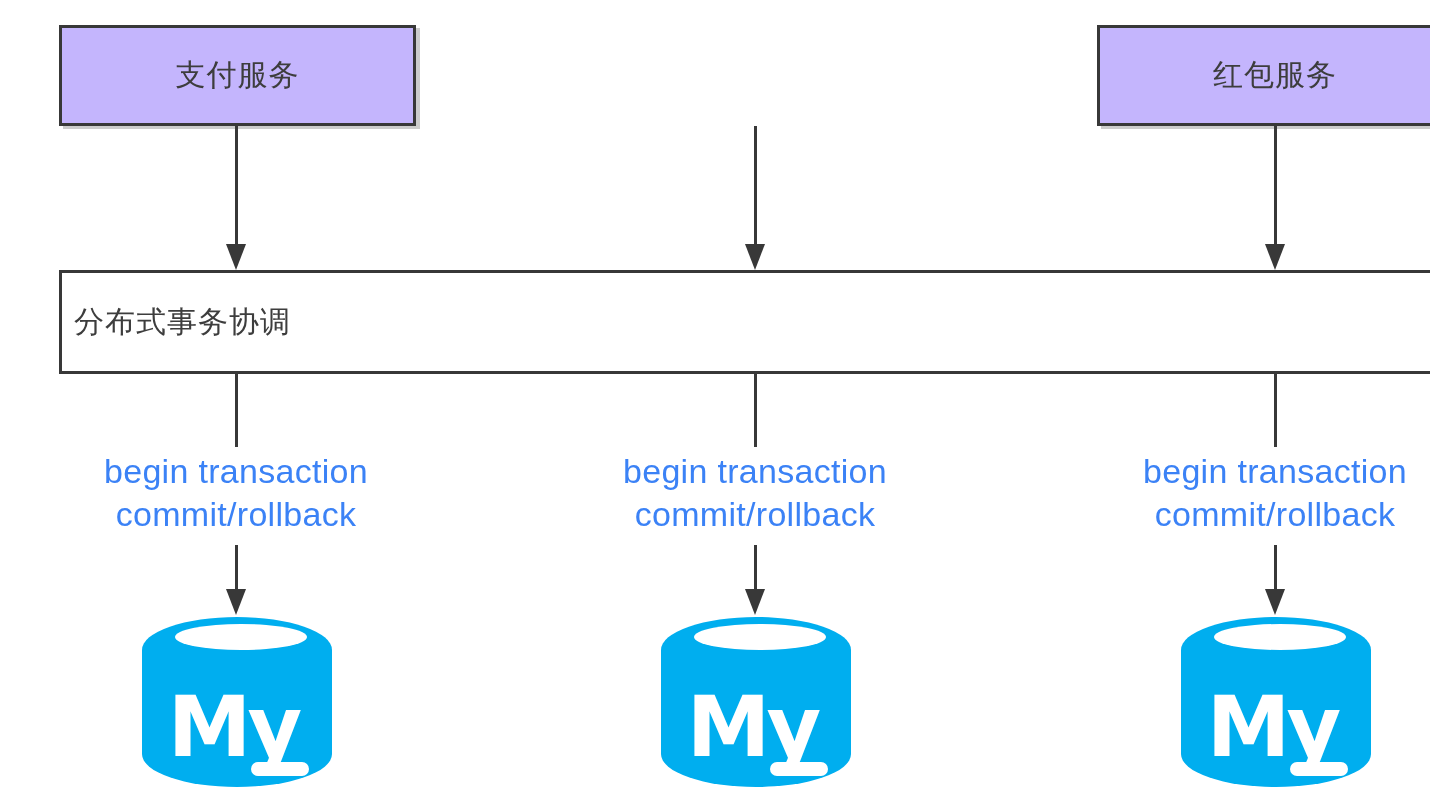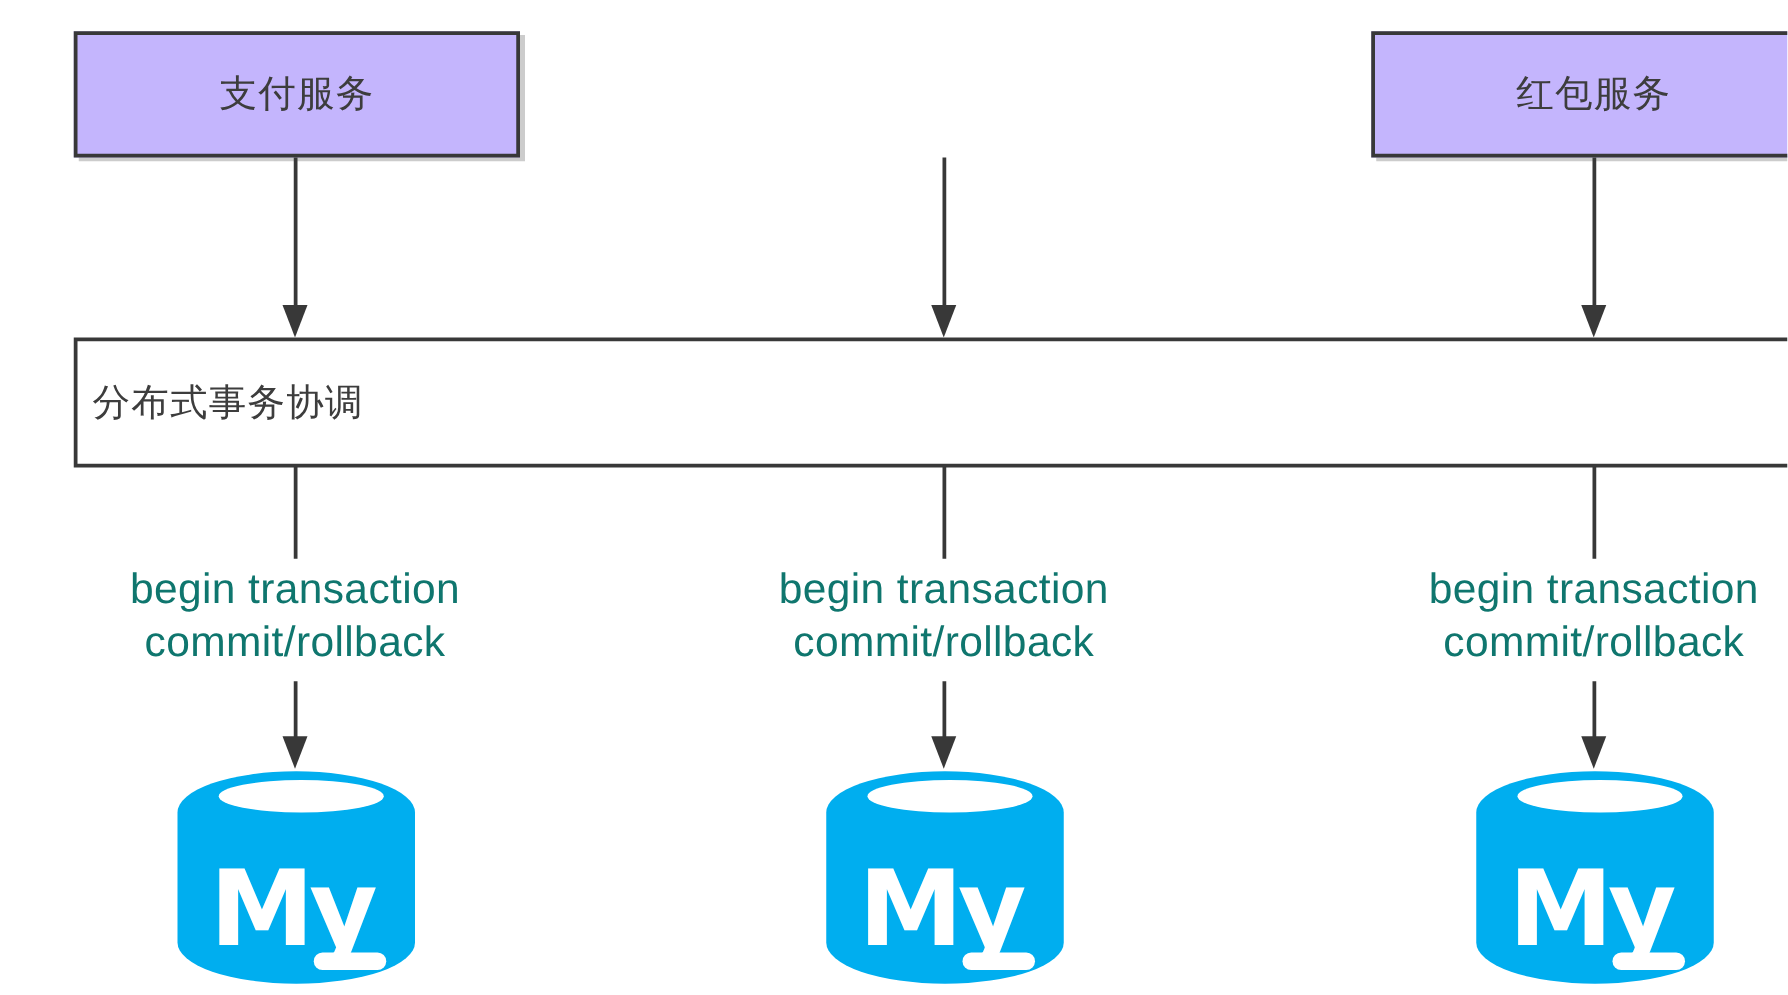--- a/index.html
+++ b/index.html
@@ -42,21 +42,21 @@
   .head{
     position:absolute;width:0;height:0;
     border-left:10px solid transparent;
     border-right:10px solid transparent;
     border-top:26px solid var(--line,#383838);
   }
   
   .note{
     position:absolute;top:450px;width:380px;
     text-align:center;
-    font-size:34px;line-height:43px;color:#0f766e;
+    font-size:34px;line-height:43px;color:#3b82f6;
     letter-spacing:0.3px;
   }
   
   .db{position:absolute;top:614px;width:196px;height:176px;}
 </style>
 </head>
 <body>
 
 <div class="canvas">
 

